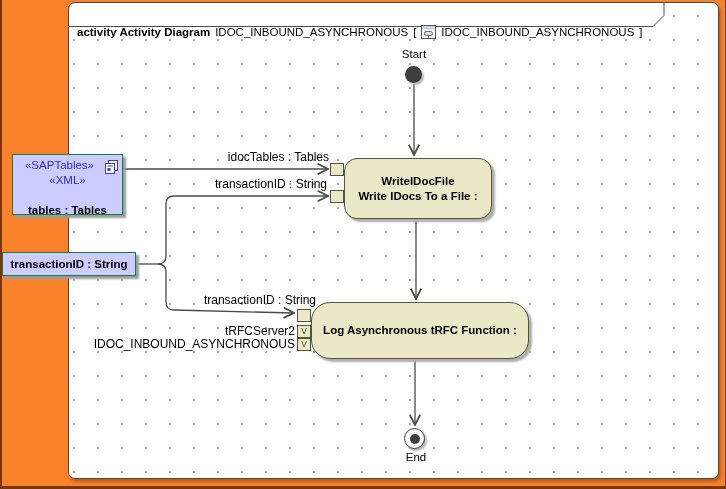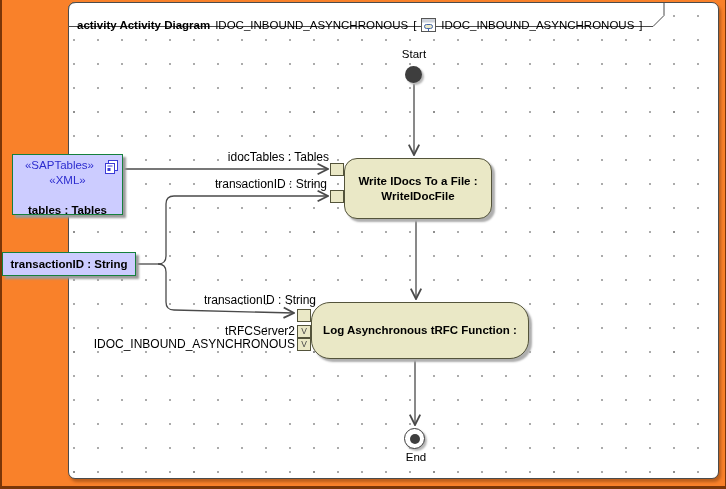--- a/index.html
+++ b/index.html
@@ -20,21 +20,21 @@
     background-image:
       radial-gradient(circle, #8f8f8f 1.2px, transparent 1.5px),
       radial-gradient(circle, #ababab 0.9px, transparent 1.15px);
     background-size:120px 120px, 24px 24px;
     background-position:65px 49px, 17px 1px;
     border:1px solid #4b4b4b; border-radius:7px;
     box-shadow:2px 3px 3px rgba(70,30,0,0.35);
   }
   #tab-svg { position:absolute; left:-1px; top:-1px; }
   #tab-text {
-    position:absolute; left:8px; top:14px; height:16px;
+    position:absolute; left:8px; top:21px; height:16px;
     display:flex; align-items:center; gap:5px;
     font-size:11.5px; color:#000; white-space:nowrap;
   }
   #tab-text .kw { font-weight:bold; }
 
   
   #edges { position:absolute; left:0; top:0; pointer-events:none; }
 
   
   .action {
@@ -138,22 +138,22 @@
       <path d="M136,264 L158,264"></path>
       <path d="M158,264 Q166,264 166,256 L166,204 Q166,196 174,196 L328,196" marker-end="url(#arr)"></path>
       <path d="M158,264 Q166,264 166,272 L166,302 Q166,310 174,310 L294,313" marker-end="url(#arr)"></path>
     </g>
   </svg>
 
   <div id="start-label">Start</div>
   <div id="start-circle"></div>
 
   <div id="action-write" class="action">
+    <div>WriteIDocFile</div>
     <div>Write IDocs To a File :</div>
-    <div>WriteIDocFile</div>
   </div>
   <div id="pin-idoctables" class="pin"></div>
   <div id="pin-transact-up" class="pin"></div>
 
   <div id="action-log" class="action">
     <div>Log Asynchronous tRFC Function :</div>
   </div>
   <div id="pin-transact-low" class="pin"></div>
   <div id="pin-trfcserver" class="pin"><span>V</span></div>
   <div id="pin-idocinbound" class="pin"><span>V</span></div>

